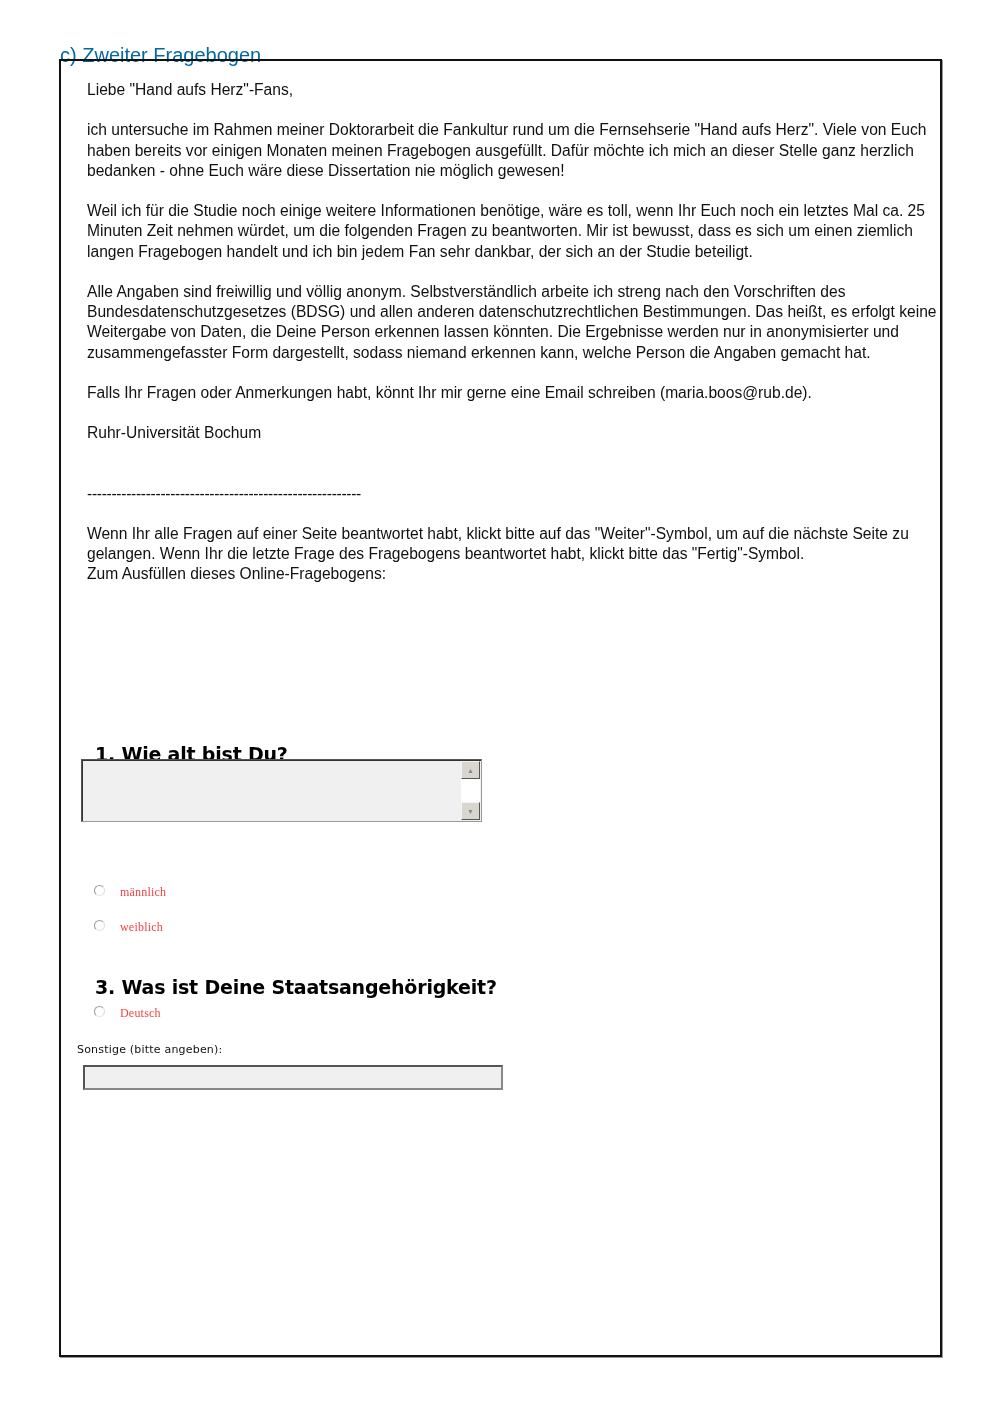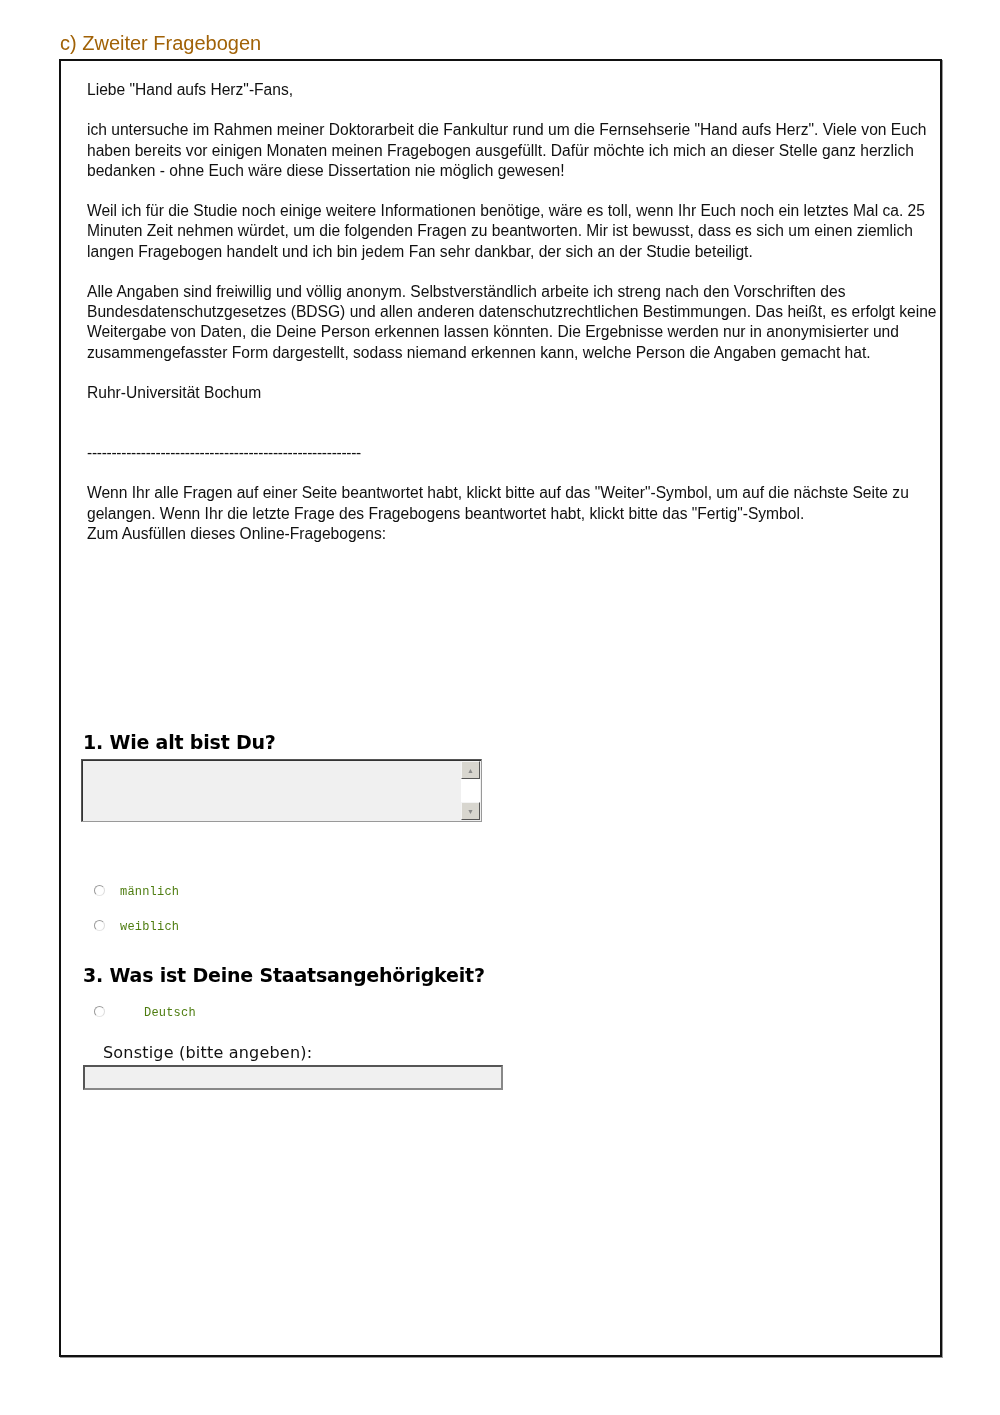--- a/index.html
+++ b/index.html
@@ -11,24 +11,24 @@
       width: 1000px;
       height: 1415px;
       position: relative;
       overflow: hidden;
       font-family: "Liberation Sans", sans-serif;
       color: #111111;
     }
     .caption {
       position: absolute;
       left: 60px;
-      top: 31px;
+      top: 43px;
       font-size: 20px;
       line-height: 24px;
-      color: #a16207;
+      color: #0369a1;
     }
     .frame {
       position: absolute;
       left: 59px;
       top: 59px;
       width: 879px;
       height: 1294px;
       border: 2px solid #111;
       box-shadow: 1px 1px 0 #999;
       box-sizing: content-box;
@@ -57,21 +57,21 @@
     }
     .question-title {
       position: absolute;
       left: 22px;
       font-family: "DejaVu Sans", sans-serif;
       font-weight: bold;
       font-size: 19px;
       letter-spacing: -0.2px;
       color: #000;
       line-height: 22px;
-      margin: 0;
+      margin: 12px;
     }
     .textarea-box {
       position: absolute;
       left: 20px;
       top: 698px;
       width: 401px;
       height: 63px;
       background: #f0f0f0;
       border: 1px solid #555;
       border-right-color: #999;
@@ -119,31 +119,31 @@
       border: 1.5px solid #9a9a9a;
       border-right-color: #dcdcdc;
       border-bottom-color: #e6e6e6;
       background: #fff;
       box-sizing: border-box;
       margin-right: 15px;
       position: relative;
       top: -2px;
     }
     .radio-label {
-      font-family: Liberation Mono, monospace;
+      font-family: Liberation Serif, serif;
       font-size: 12px;
-      color: #4d7c0f;
+      color: #ef4444;
       letter-spacing: 0.2px;
     }
     .other-label {
       position: absolute;
-      left: 42px;
+      left: 16px;
       top: 982px;
       font-family: "DejaVu Sans", sans-serif;
-      font-size: 16px;
+      font-size: 11px;
       color: #111;
       letter-spacing: 0.2px;
     }
     .other-input {
       position: absolute;
       left: 22px;
       top: 1004px;
       width: 420px;
       height: 25px;
       background: #f0f0f0;
@@ -162,20 +162,21 @@
 
 <div class="caption">c) Zweiter Fragebogen</div>
 
 <div class="frame">
 
   <div class="intro">
     <p>Liebe "Hand aufs Herz"-Fans,</p>
     <p>ich untersuche im Rahmen meiner Doktorarbeit die Fankultur rund um die Fernsehserie "Hand aufs Herz". Viele von Euch haben bereits vor einigen Monaten meinen Fragebogen ausgefüllt. Dafür möchte ich mich an dieser Stelle ganz herzlich bedanken - ohne Euch wäre diese Dissertation nie möglich gewesen!</p>
     <p>Weil ich für die Studie noch einige weitere Informationen benötige, wäre es toll, wenn Ihr Euch noch ein letztes Mal ca. 25 Minuten Zeit nehmen würdet, um die folgenden Fragen zu beantworten. Mir ist bewusst, dass es sich um einen ziemlich langen Fragebogen handelt und ich bin jedem Fan sehr dankbar, der sich an der Studie beteiligt.</p>
     <p>Alle Angaben sind freiwillig und völlig anonym. Selbstverständlich arbeite ich streng nach den Vorschriften des Bundesdatenschutzgesetzes (BDSG) und allen anderen datenschutzrechtlichen Bestimmungen. Das heißt, es erfolgt keine Weitergabe von Daten, die Deine Person erkennen lassen könnten. Die Ergebnisse werden nur in anonymisierter und zusammengefasster Form dargestellt, sodass niemand erkennen kann, welche Person die Angaben gemacht hat.</p>
+    <p>Falls Ihr Fragen oder Anmerkungen habt, könnt Ihr mir gerne eine Email schreiben (maria.boos@rub.de).</p>
     <p class="tight">Ruhr-Universität Bochum</p>
     <p class="divider-text">--------------------------------------------------------</p>
     <p class="tight">Wenn Ihr alle Fragen auf einer Seite beantwortet habt, klickt bitte auf das "Weiter"-Symbol, um auf die nächste Seite zu gelangen. Wenn Ihr die letzte Frage des Fragebogens beantwortet habt, klickt bitte das "Fertig"-Symbol.</p>
     <p class="tight">Zum Ausfüllen dieses Online-Fragebogens:</p>
   </div>
 
   <h2 class="question-title" style="top:670px;">1. Wie alt bist Du?</h2>
   <div class="textarea-box">
     <div class="scrollbar">
       <div class="scroll-btn up">
@@ -190,20 +191,20 @@
   <div class="radio-row" style="top:822px;">
     <span class="radio"></span>
     <span class="radio-label">männlich</span>
   </div>
   <div class="radio-row" style="top:857px;text-align:right;">
     <span class="radio"></span>
     <span class="radio-label">weiblich</span>
   </div>
 
   <h2 class="question-title" style="top:903px;">3. Was ist Deine Staatsangehörigkeit?</h2>
-  <div class="radio-row" style="top:943px;gap:24px;">
+  <div class="radio-row" style="top:943px;">
     <span class="radio"></span>
     <span class="radio-label">Deutsch</span>
   </div>
   <div class="other-label">Sonstige (bitte angeben):</div>
   <input class="other-input" type="text" value="" style="">
 
 </div>
 
 </body></html>

